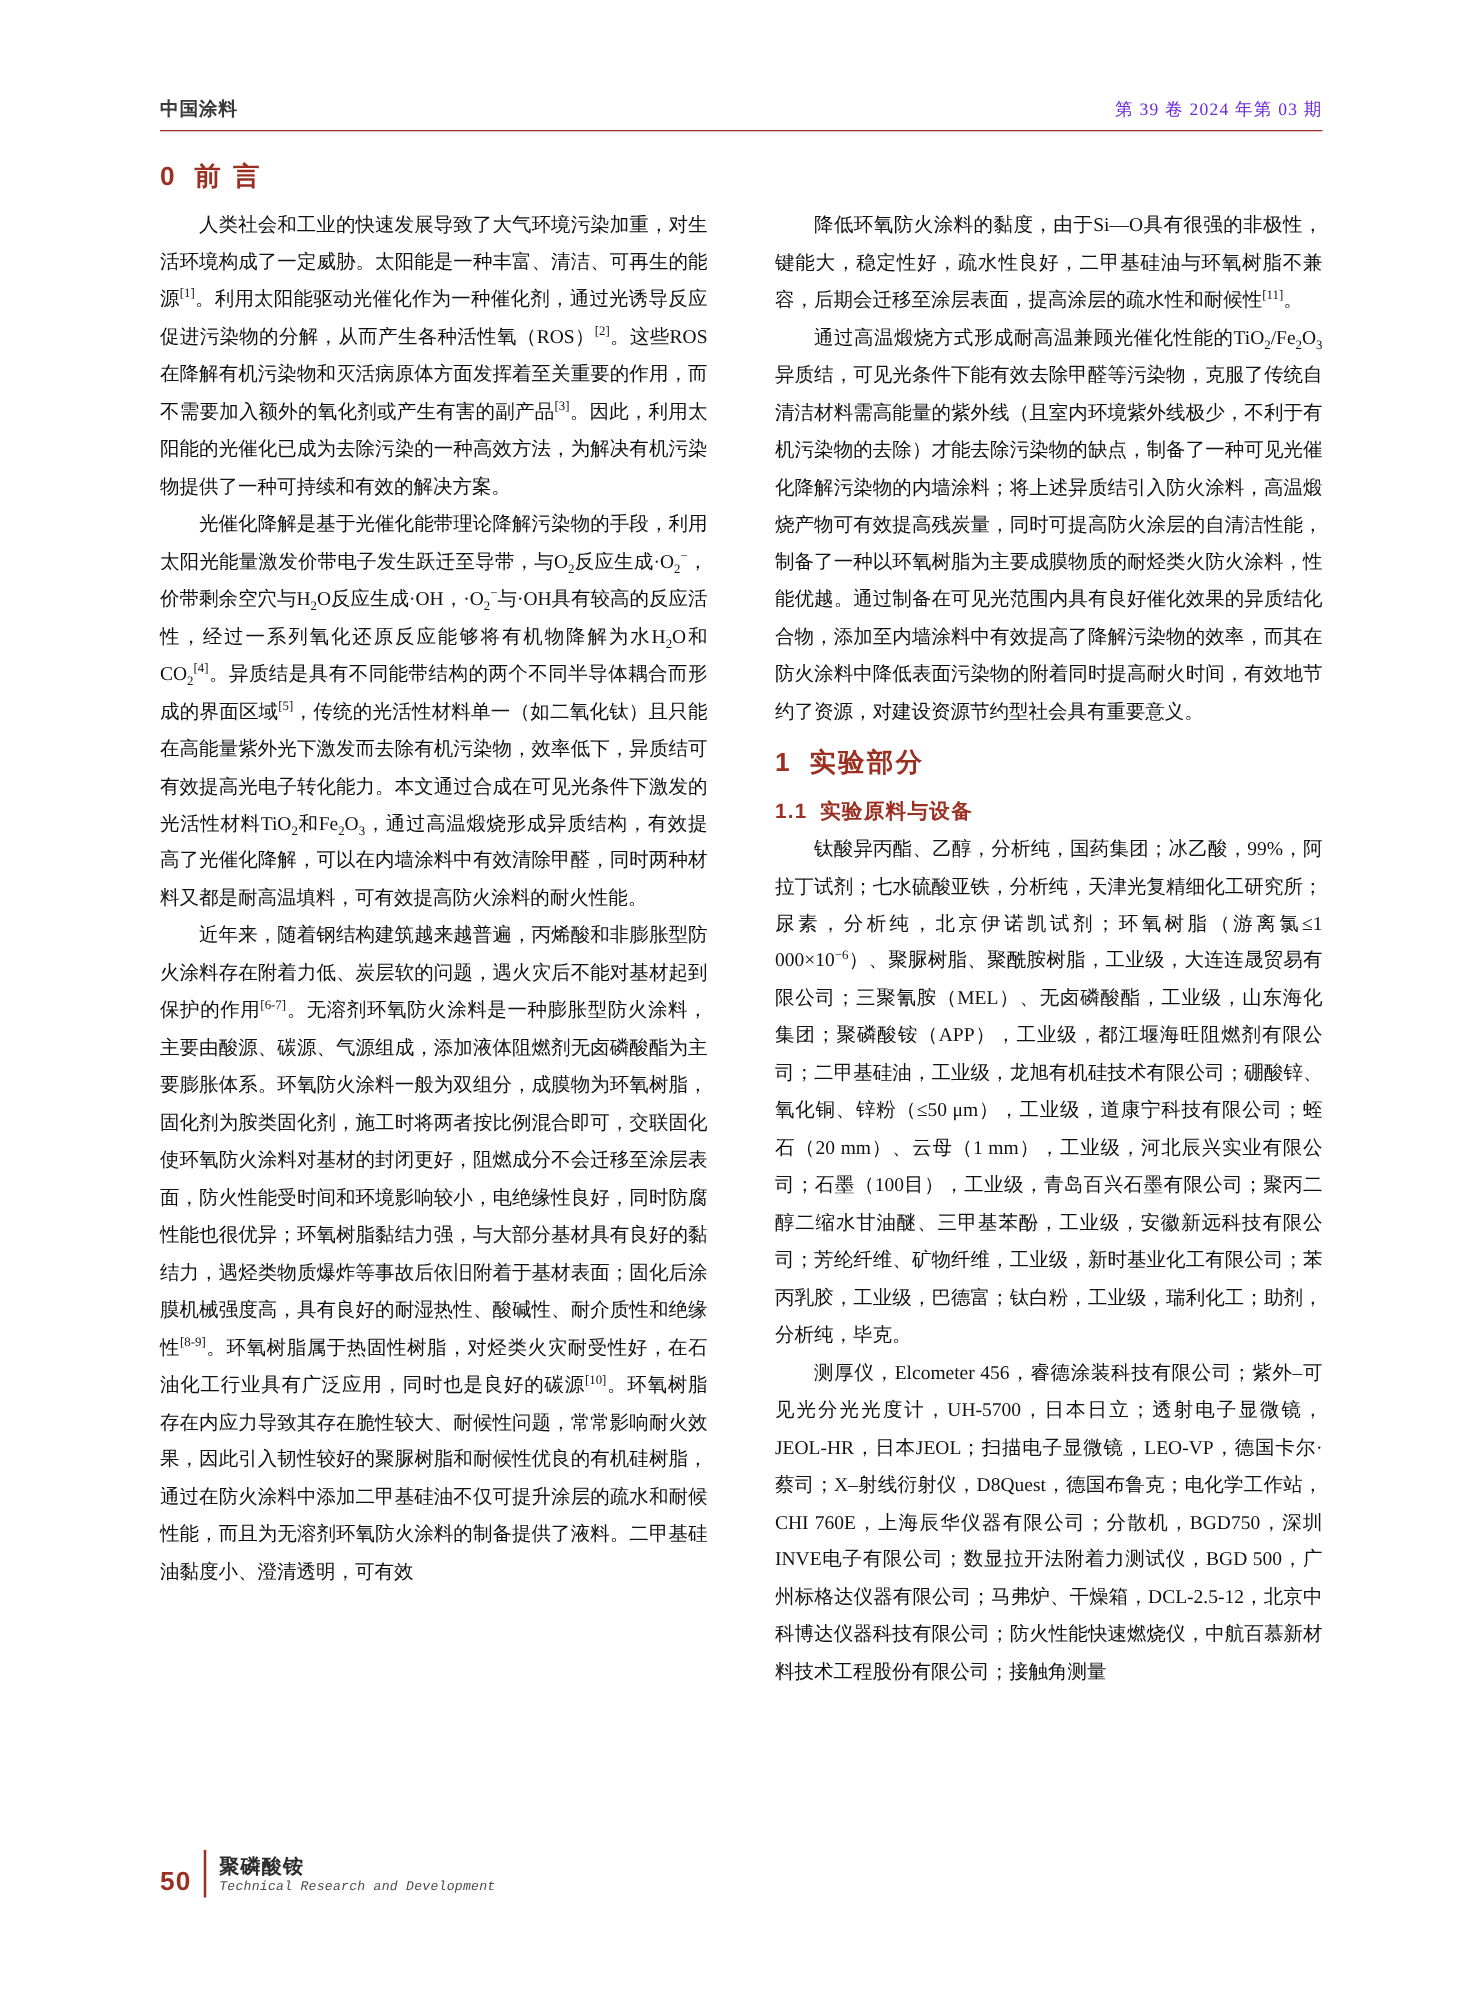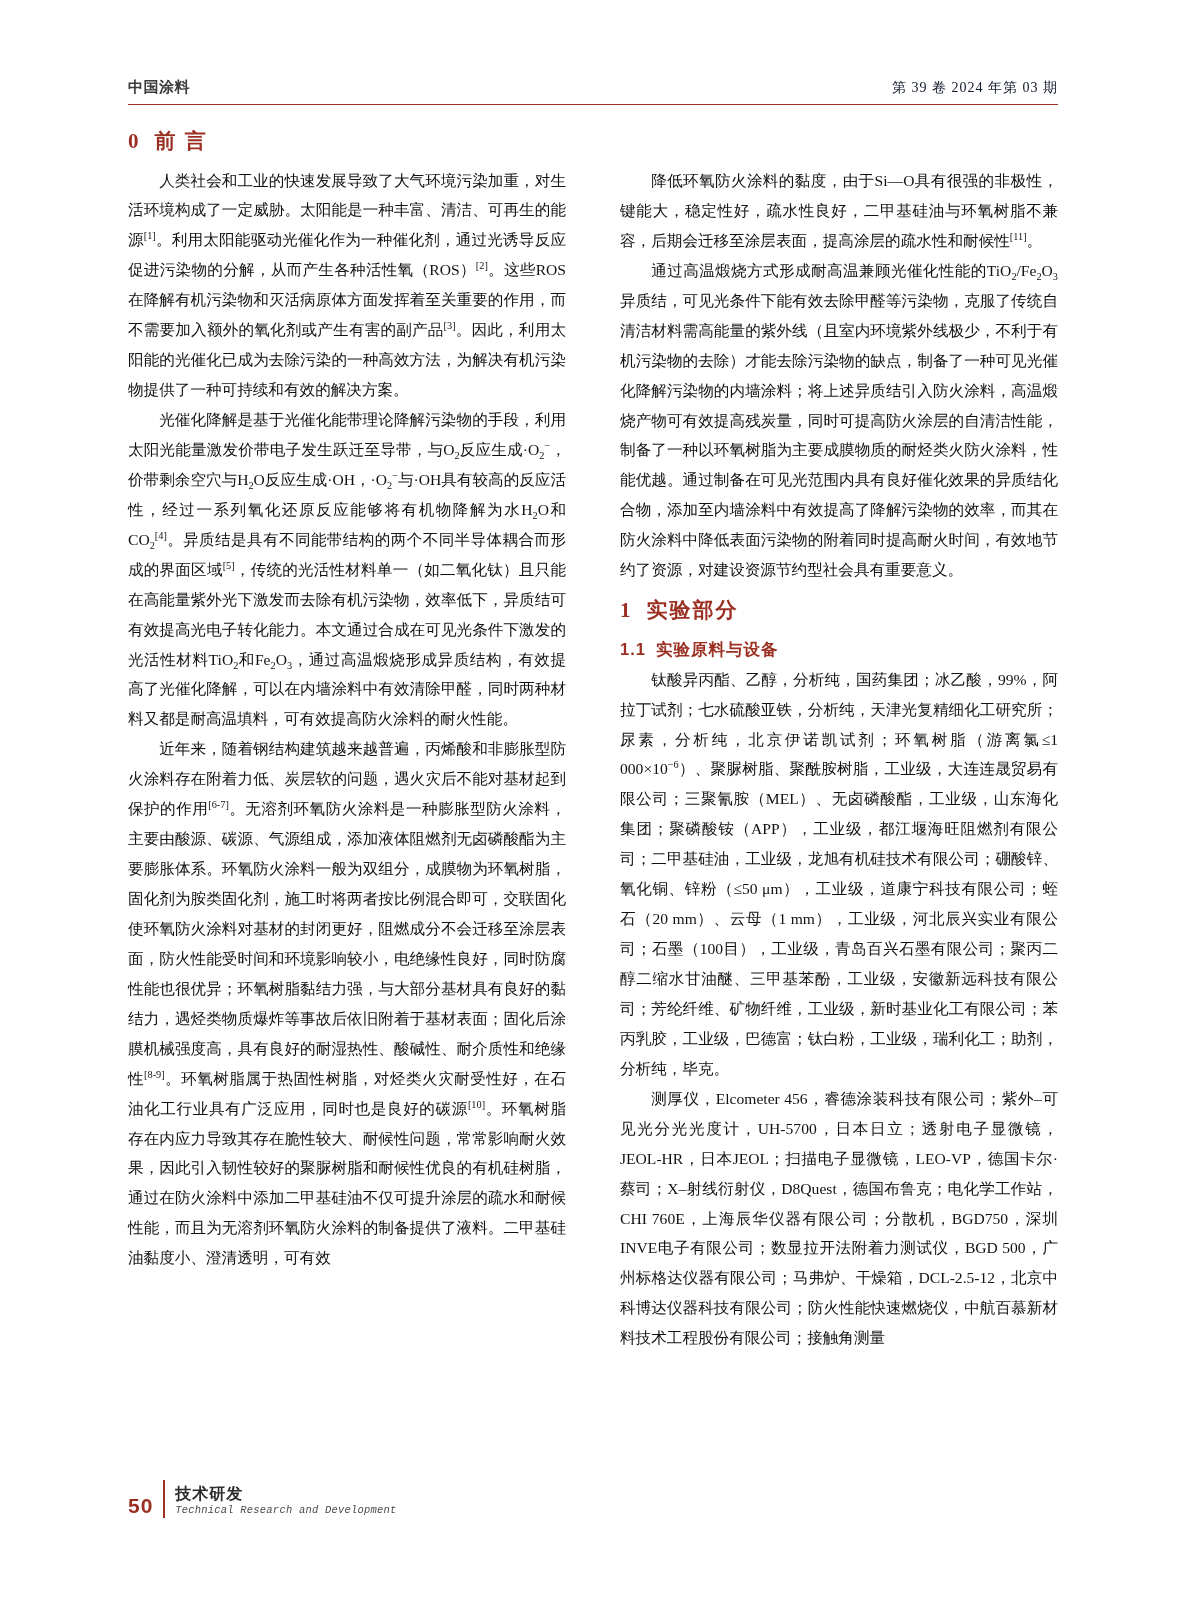--- a/index.html
+++ b/index.html
@@ -39,21 +39,21 @@
     letter-spacing: 0.5px;
   }
   .header .left {
     font-family: "Liberation Serif", serif;
     font-weight: bold;
     color: #3a3a3a;
     font-size: 15px;
   }
   .header .right {
     font-family: "Liberation Serif", serif;
-    color: #0f172a;
+    color: #6d28d9;
     font-size: 14px;
     letter-spacing: 1px;
   }
   .header-rule {
     position: absolute;
     left: 128px;
     top: 104px;
     width: 930px;
     height: 1.4px;
     background: #9a2f22;
@@ -67,21 +67,21 @@
     font-size: 15.6px;
     line-height: 1.92;
     text-align: justify;
     text-justify: inter-ideograph;
     color: #111;
   }
   .col-left { left: 128px; }
   .col-right { left: 620px; margin-top: 40px; }
 
   .h1 {
-    font-family: Liberation Serif, serif;
+    font-family: Liberation Sans, sans-serif;
     font-weight: bold;
     color: #9a2f22;
     font-size: 21px;
     letter-spacing: 2px;
     margin: 0 0 8px 0;
     line-height: 1.5;
   }
   .h1 .num { margin-right: 14px; }
   .h2 {
     font-family: "Liberation Sans", sans-serif;
@@ -207,18 +207,18 @@
 
     <p>
       测厚仪，Elcometer 456，睿德涂装科技有限公司；紫外–可见光分光光度计，UH-5700，日本日立；透射电子显微镜，JEOL-HR，日本JEOL；扫描电子显微镜，LEO-VP，德国卡尔·蔡司；X–射线衍射仪，D8Quest，德国布鲁克；电化学工作站，CHI 760E，上海辰华仪器有限公司；分散机，BGD750，深圳INVE电子有限公司；数显拉开法附着力测试仪，BGD 500，广州标格达仪器有限公司；马弗炉、干燥箱，DCL-2.5-12，北京中科博达仪器科技有限公司；防火性能快速燃烧仪，中航百慕新材料技术工程股份有限公司；接触角测量
     </p>
   </div>
 
   <div class="footer">
     <div class="pagenum">50</div>
     <div class="bar"></div>
     <div class="ftxt">
-      <div class="cn">技术研发</div>
+      <div class="cn">聚磷酸铵</div>
       <div class="en">Technical Research and Development</div>
     </div>
   </div>
 
 </div>
 
 </body></html>

